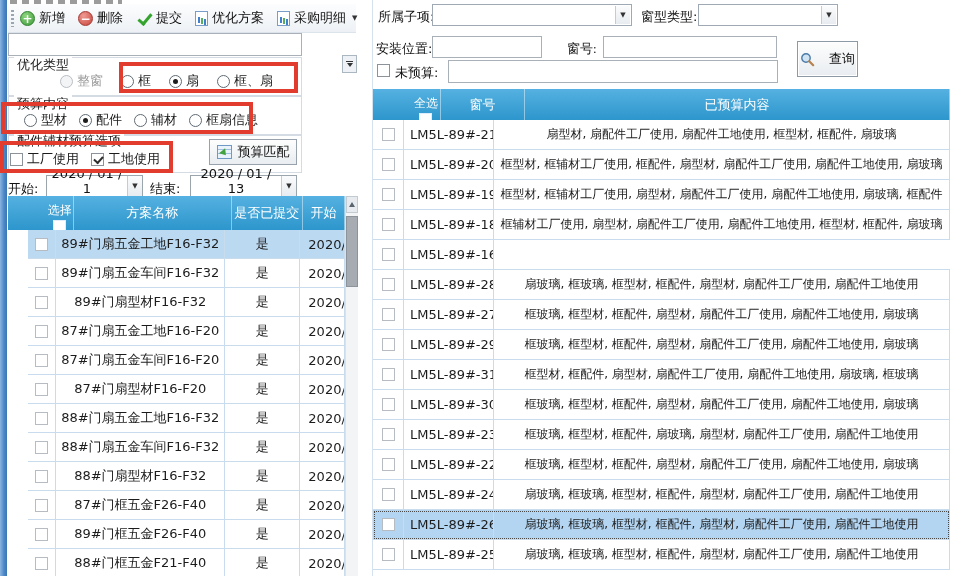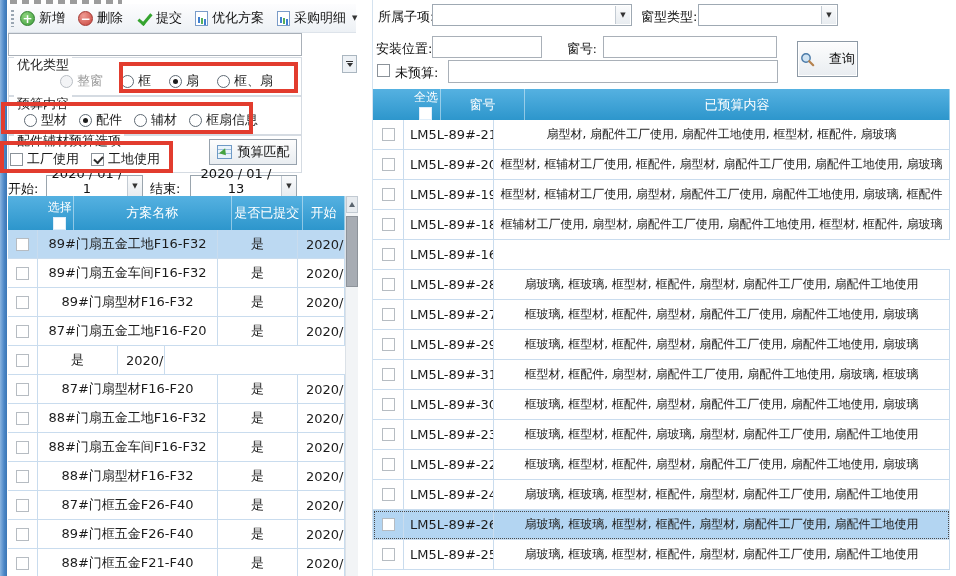--- a/index.html
+++ b/index.html
@@ -92,26 +92,26 @@
   #date-start { left:46px; top:175px; width:97px; height:22px; }
   #date-end { left:190px; top:175px; width:107px; height:22px; }
   .dateval { flex:1; text-align:center; font-size:13px; }
   .date-arrow { width:15px; align-self:stretch; background:linear-gradient(#fafbfc,#e8ecf0); border-left:1px solid #c3cbd3;
     display:flex; align-items:center; justify-content:center; font-size:7px; color:#333; }
 
   
   .thead { position:absolute; display:flex; background:linear-gradient(#55b1e1,#2d96cc); color:#fff; z-index:1; }
   .hc { border-right:1px solid rgba(255,255,255,.45); display:flex; align-items:center; justify-content:center;
     font-size:13px; overflow:hidden; white-space:nowrap; }
-  .hc.stack { flex-direction:column; gap:1px; font-size:12px; justify-content:flex-end; padding-top:12px;margin-left:39px; }
+  .hc.stack { flex-direction:column; gap:1px; font-size:12px; justify-content:flex-start; padding-top:6px;margin-left:39px; }
   .checkbox.on-blue { border-color:#dfeefa; }
 
   
   #left-header { left:8px; top:196px; width:337px; height:34px; }
-  #left-rows { position:absolute; left:8px; top:230px; width:337px; height:346px; overflow:hidden; }
+  #left-rows { position:absolute; left:8px; top:230px; width:337px; height:346px; overflow:hidden;padding-left:20px; }
   .lrow { display:flex; height:29px; border-bottom:1px solid #c9dcee; background:#fff; }
   .lrow.sel { background:#bcd9f2; }
   .lc { border-right:1px solid #c9dcee; display:flex; align-items:center; justify-content:center;
     font-size:13px; color:#1c1c1c; overflow:hidden; white-space:nowrap; }
   .lc1 { width:30px; } .lc2 { width:180px; } .lc3 { width:80px; }
   .lc4 { width:47px; justify-content:flex-start; padding-left:8px; }
   .lh1 { width:30px; } .lh2 { width:180px; } .lh3 { width:80px; } .lh4 { width:47px; justify-content:flex-start; padding-left:8px; }
 
   
   #left-scroll { position:absolute; left:345px; top:196px; width:13px; height:380px; background:#f2f4f6; border-left:1px solid #dbe1e7; }
@@ -305,20 +305,21 @@
           <span class="checkbox gridbox"></span>
         </div>
         <div class="lc lc2">87#门扇五金工地F16-F20</div>
         <div class="lc lc3">是</div>
         <div class="lc lc4">2020/0</div>
       </div>
       <div class="lrow">
         <div class="lc lc1">
           <span class="checkbox gridbox"></span>
         </div>
+        <div class="lc lc2">87#门扇五金车间F16-F20</div>
         <div class="lc lc3">是</div>
         <div class="lc lc4">2020/0</div>
       </div>
       <div class="lrow">
         <div class="lc lc1">
           <span class="checkbox gridbox"></span>
         </div>
         <div class="lc lc2">87#门扇型材F16-F20</div>
         <div class="lc lc3">是</div>
         <div class="lc lc4">2020/0</div>

